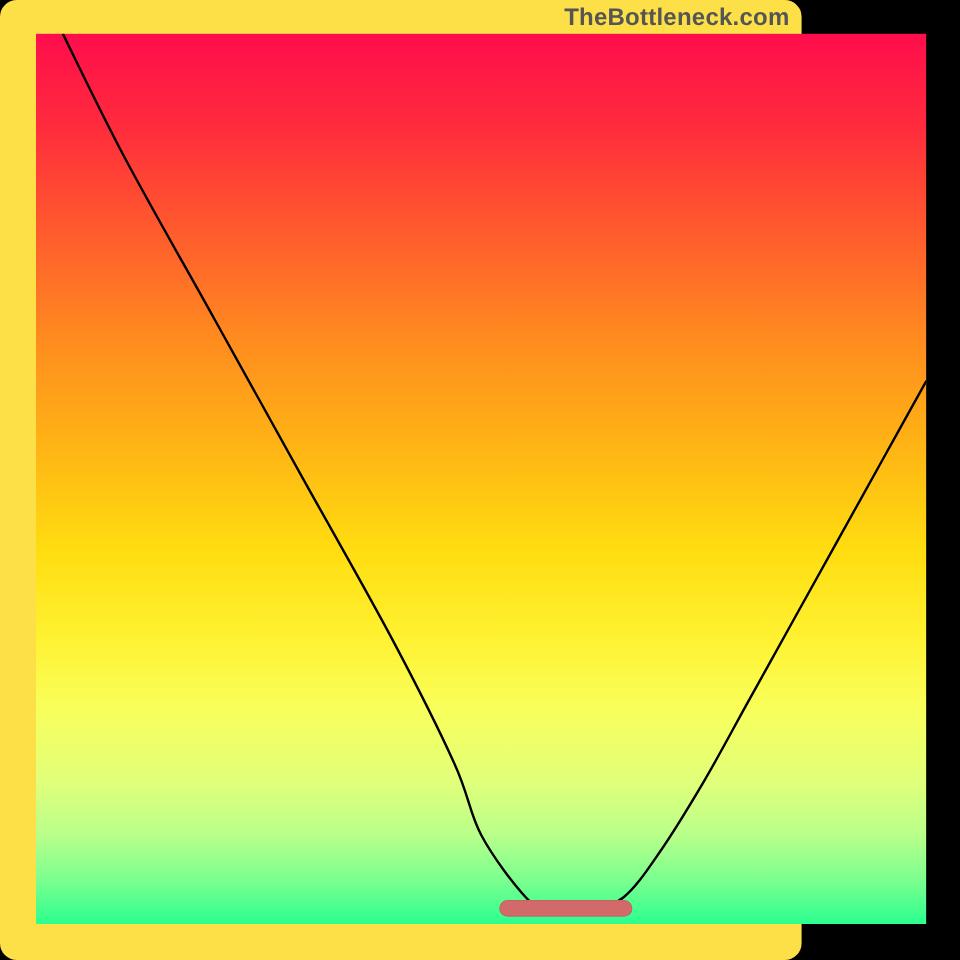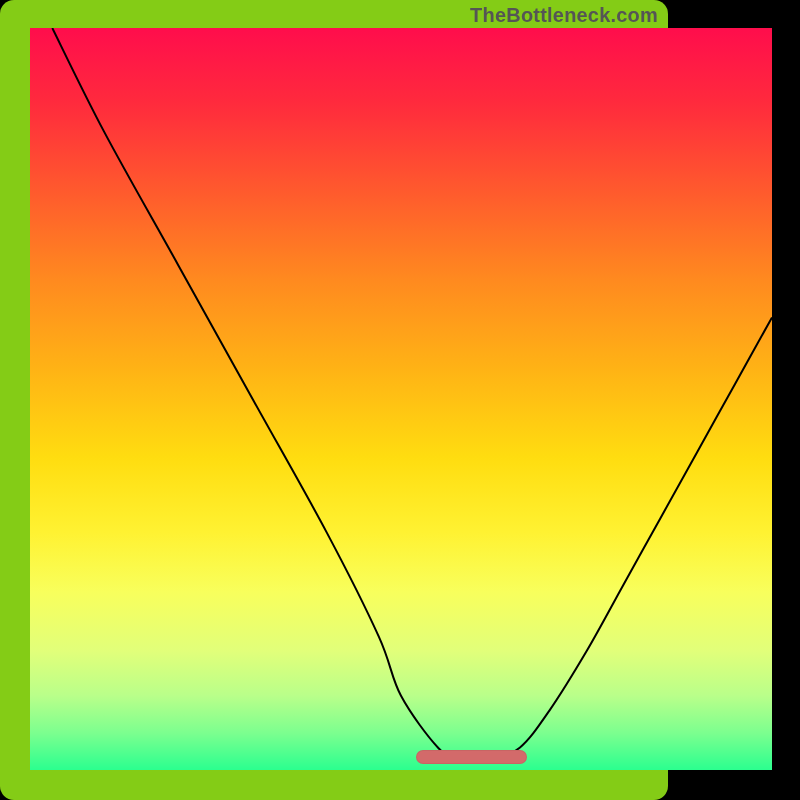--- a/index.html
+++ b/index.html
@@ -8,21 +8,21 @@
     width: 800px;
     height: 800px;
     background: #000;
     font-family: Arial, Helvetica, sans-serif;
     overflow: hidden;
   }
   .frame {
     position: relative;
     width: 668px;
     height: 800px;
-    background: #84cc16;
+    background: #fde047;
     border-radius: 14px;
   }
   .watermark {
     position: absolute;
     top: 4px;
     right: 10px;
     color: #555;
     font-size: 20px;
     font-weight: 600;
     letter-spacing: 0.2px;

